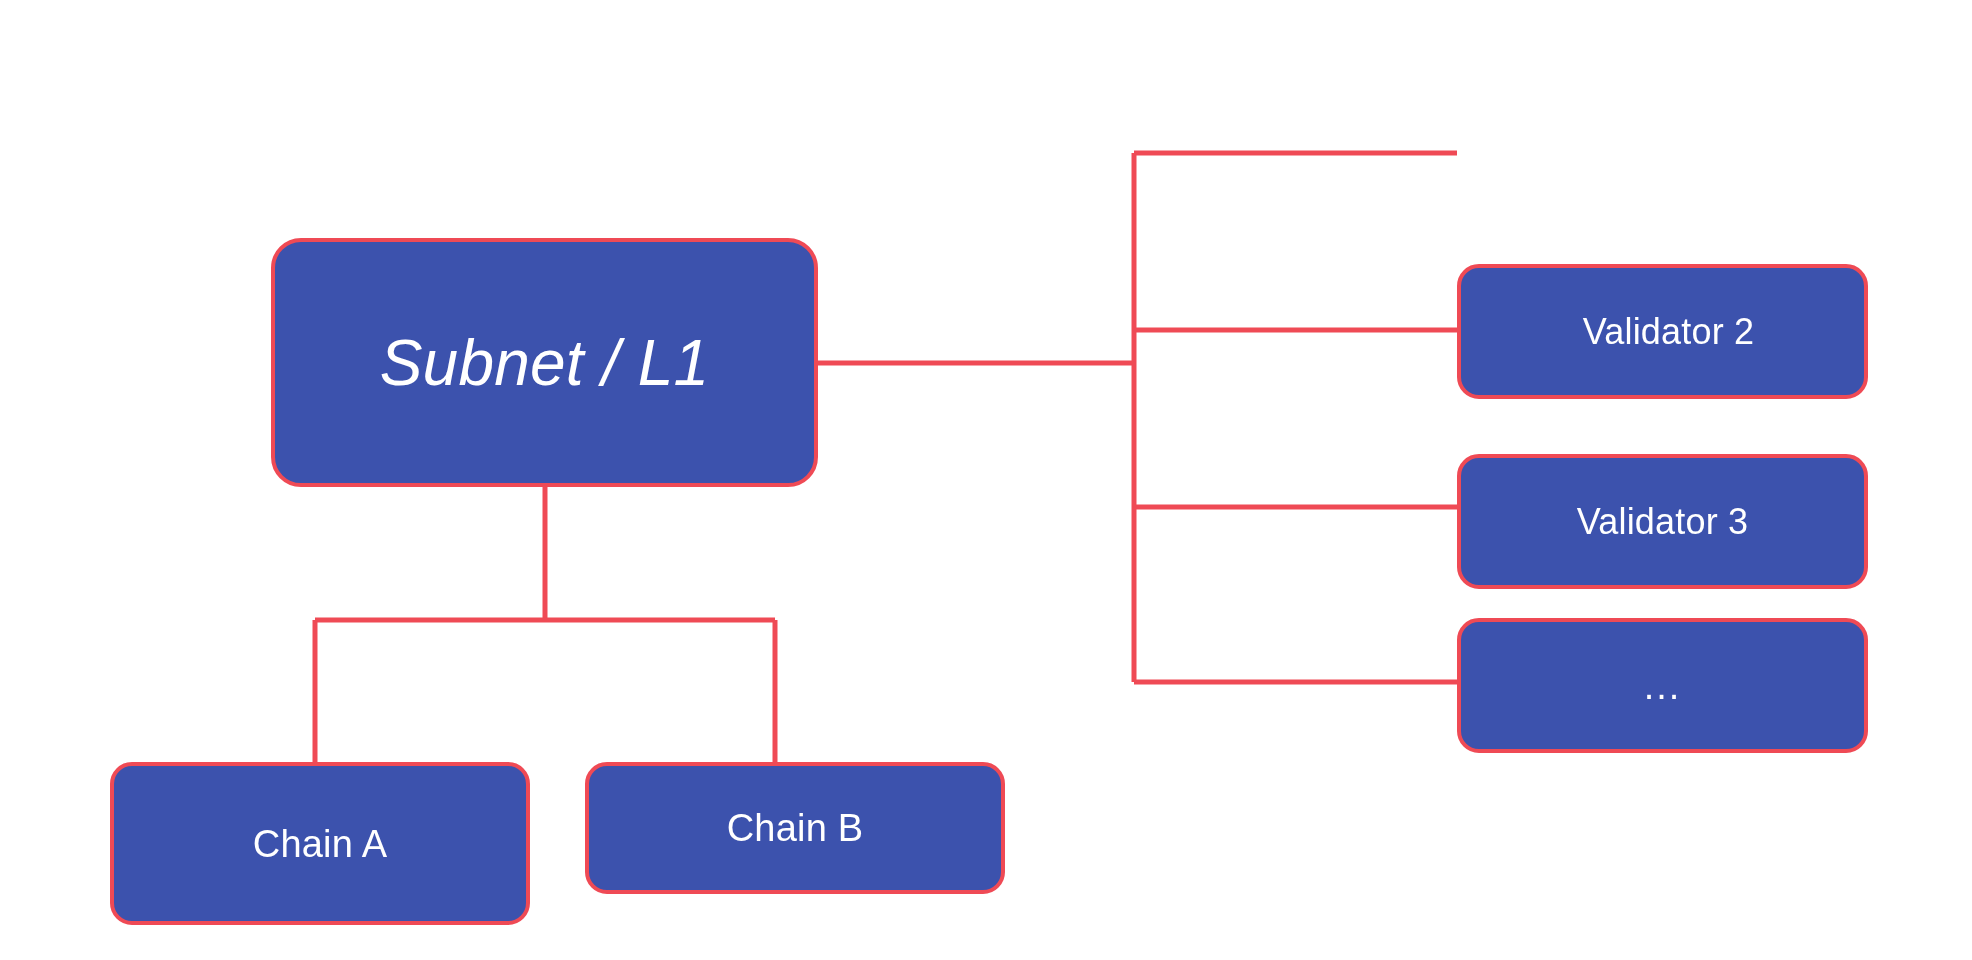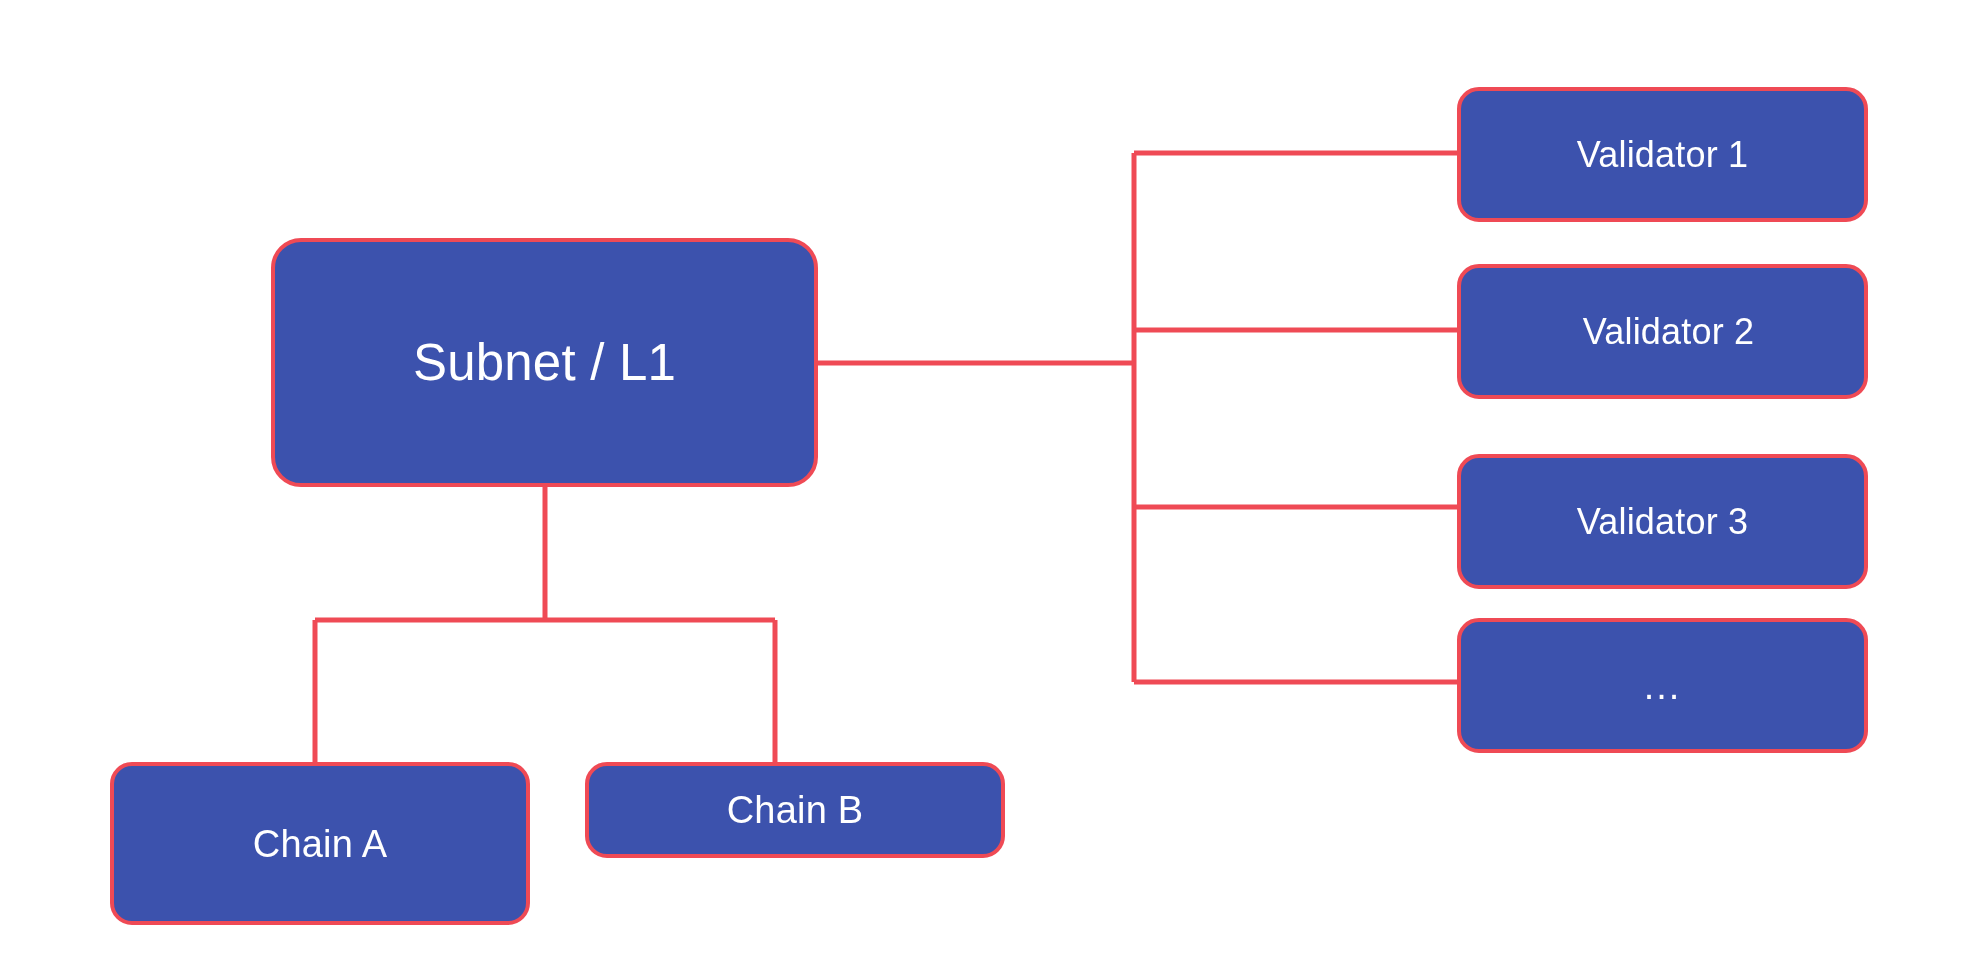--- a/index.html
+++ b/index.html
@@ -47,34 +47,35 @@
   }
   
   #node-subnet {
     left: 271px;
     top: 238px;
     width: 547px;
     height: 249px;
     border-radius: 30px;
   }
   #node-subnet .node-label {
-    font-size: 51px;
+    font-size: 64px;
+    font-style: italic;
   }
   
   #node-chain-a {
     left: 110px;
     top: 762px;
     width: 420px;
     height: 163px;
   }
   #node-chain-b {
     left: 585px;
     top: 762px;
     width: 420px;
-    height: 96px;
+    height: 132px;
   }
   #node-chain-a .node-label,
   #node-chain-b .node-label {
     font-size: 38px;
   }
   
   .validator-node {
     left: 1457px;
     width: 411px;
     height: 135px;
@@ -119,23 +120,20 @@
     <span class="node-label">Subnet / L1</span>
   </div>
 
   <div class="node" id="node-chain-a">
     <span class="node-label">Chain A</span>
   </div>
   <div class="node" id="node-chain-b">
     <span class="node-label">Chain B</span>
   </div>
 
-  <div class="node validator-node" id="node-validator-1">
-    <span class="node-label">Validator 1</span>
-  </div>
   <div class="node validator-node" id="node-validator-2">
     <span class="node-label">Validator 2</span>
   </div>
   <div class="node validator-node" id="node-validator-3">
     <span class="node-label">Validator 3</span>
   </div>
   <div class="node validator-node" id="node-validator-more">
     <span class="node-label">...</span>
   </div>
 

